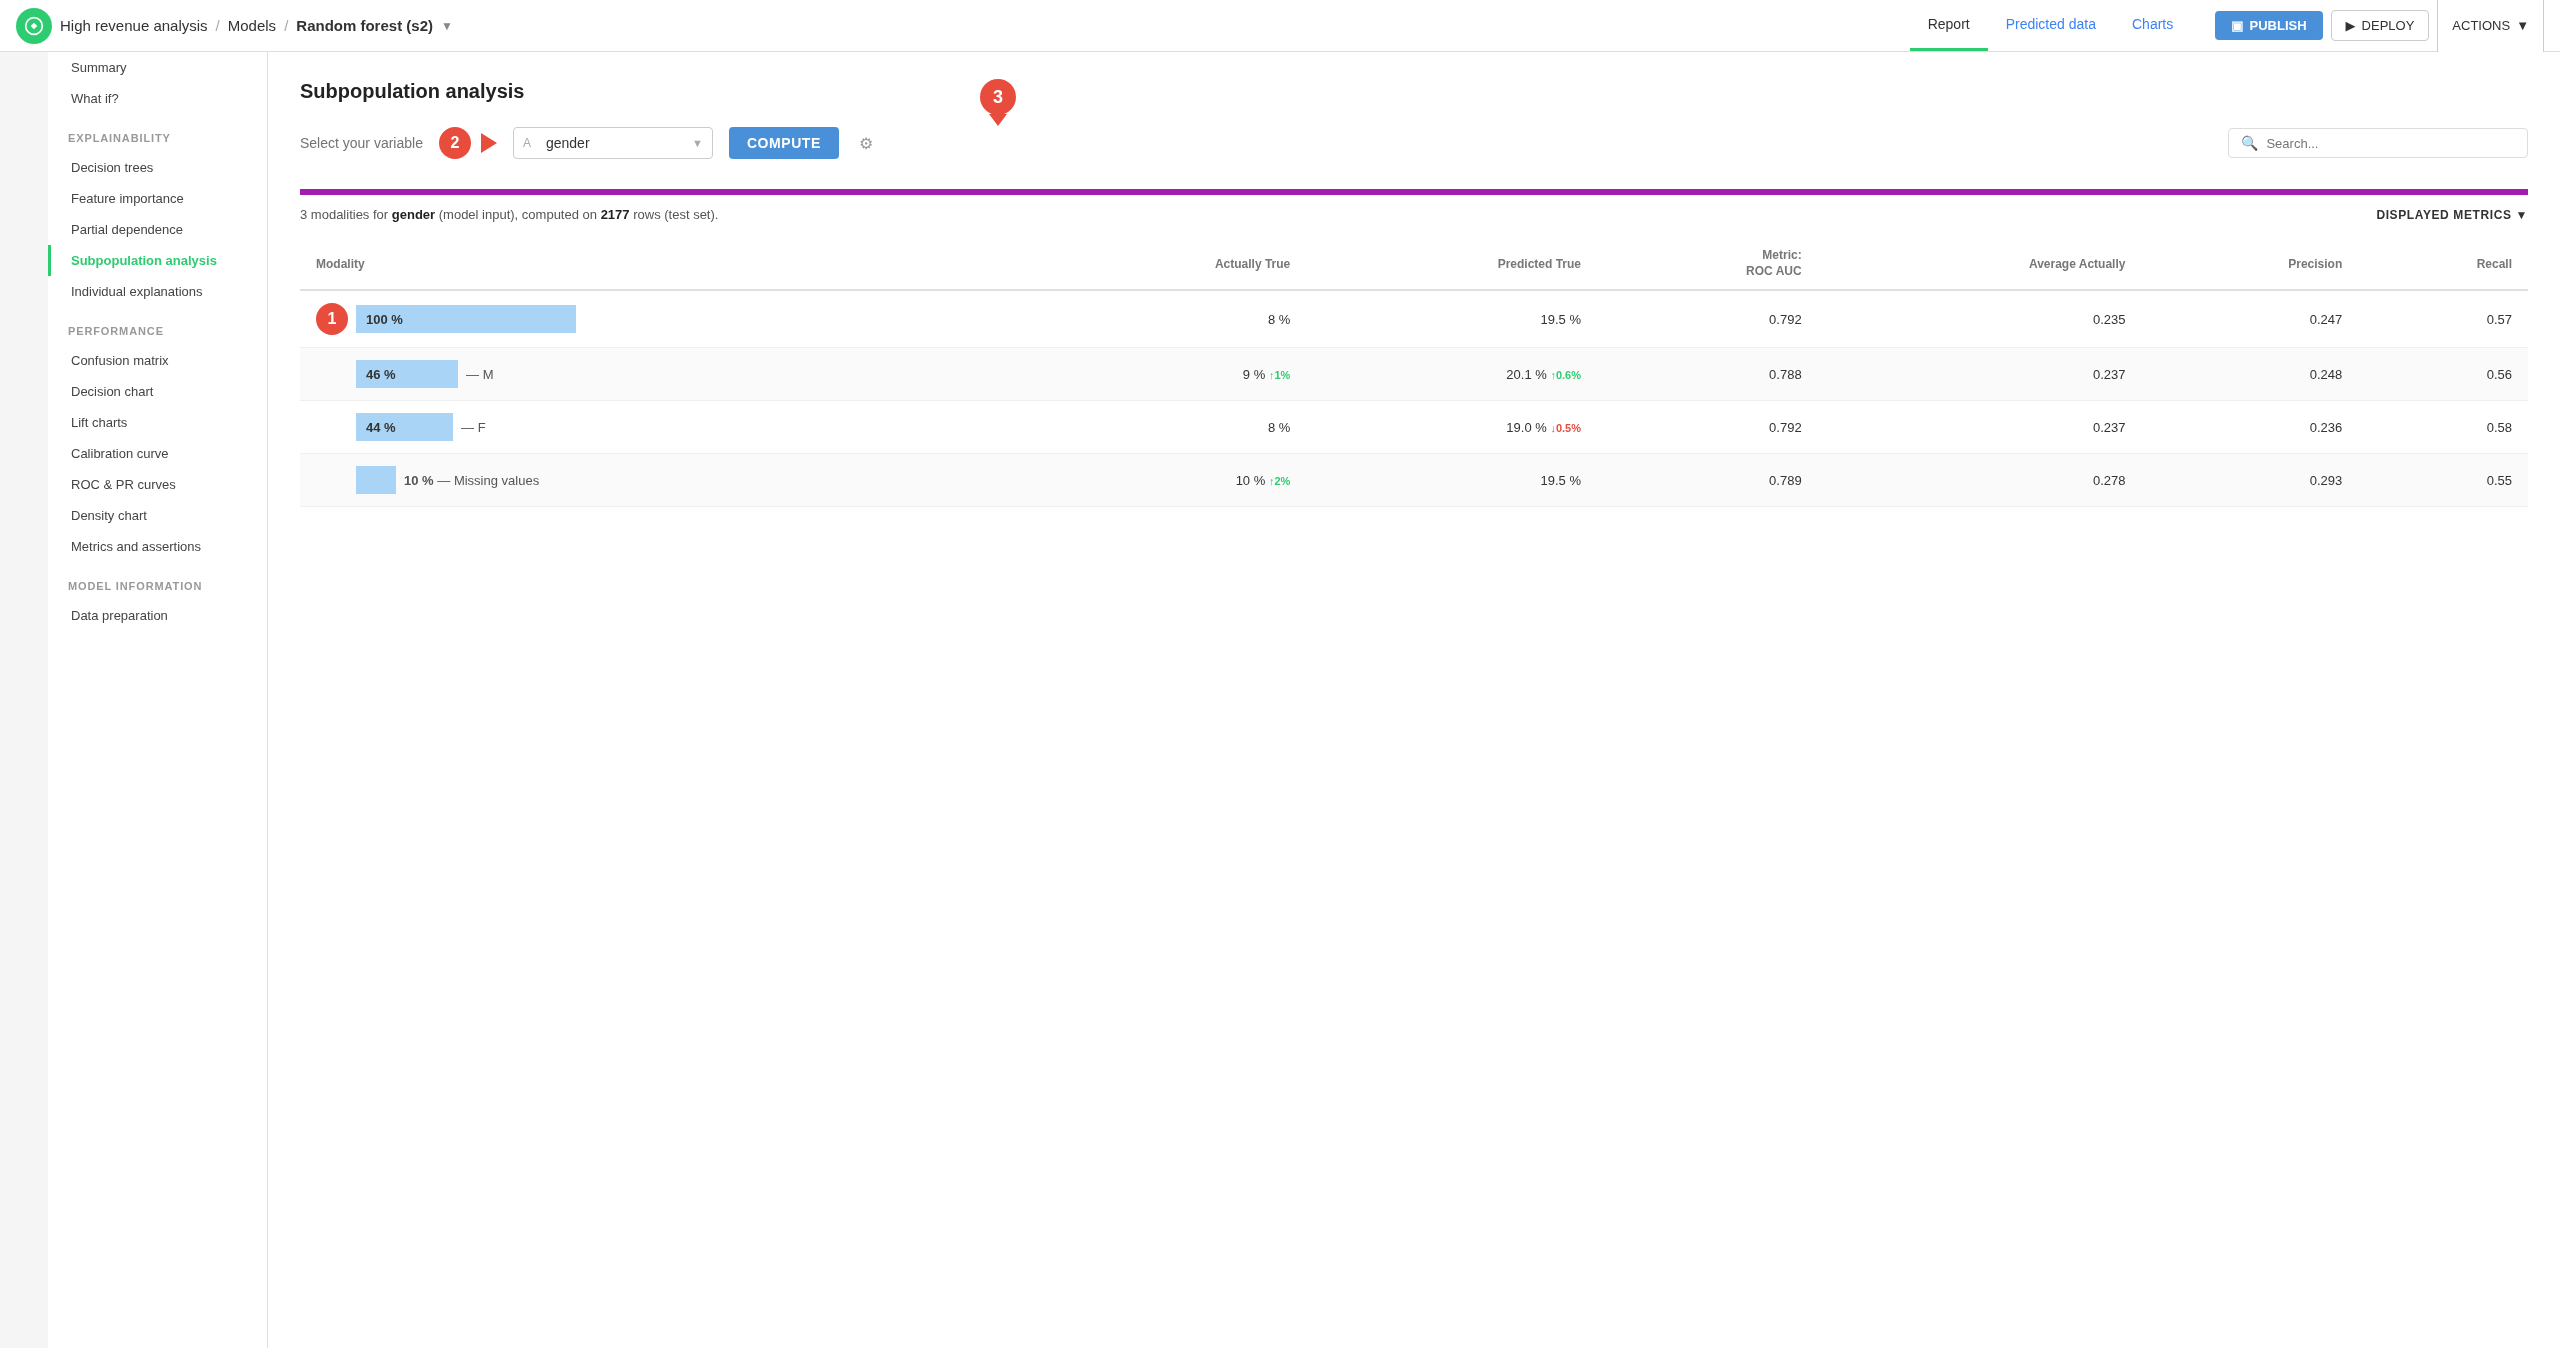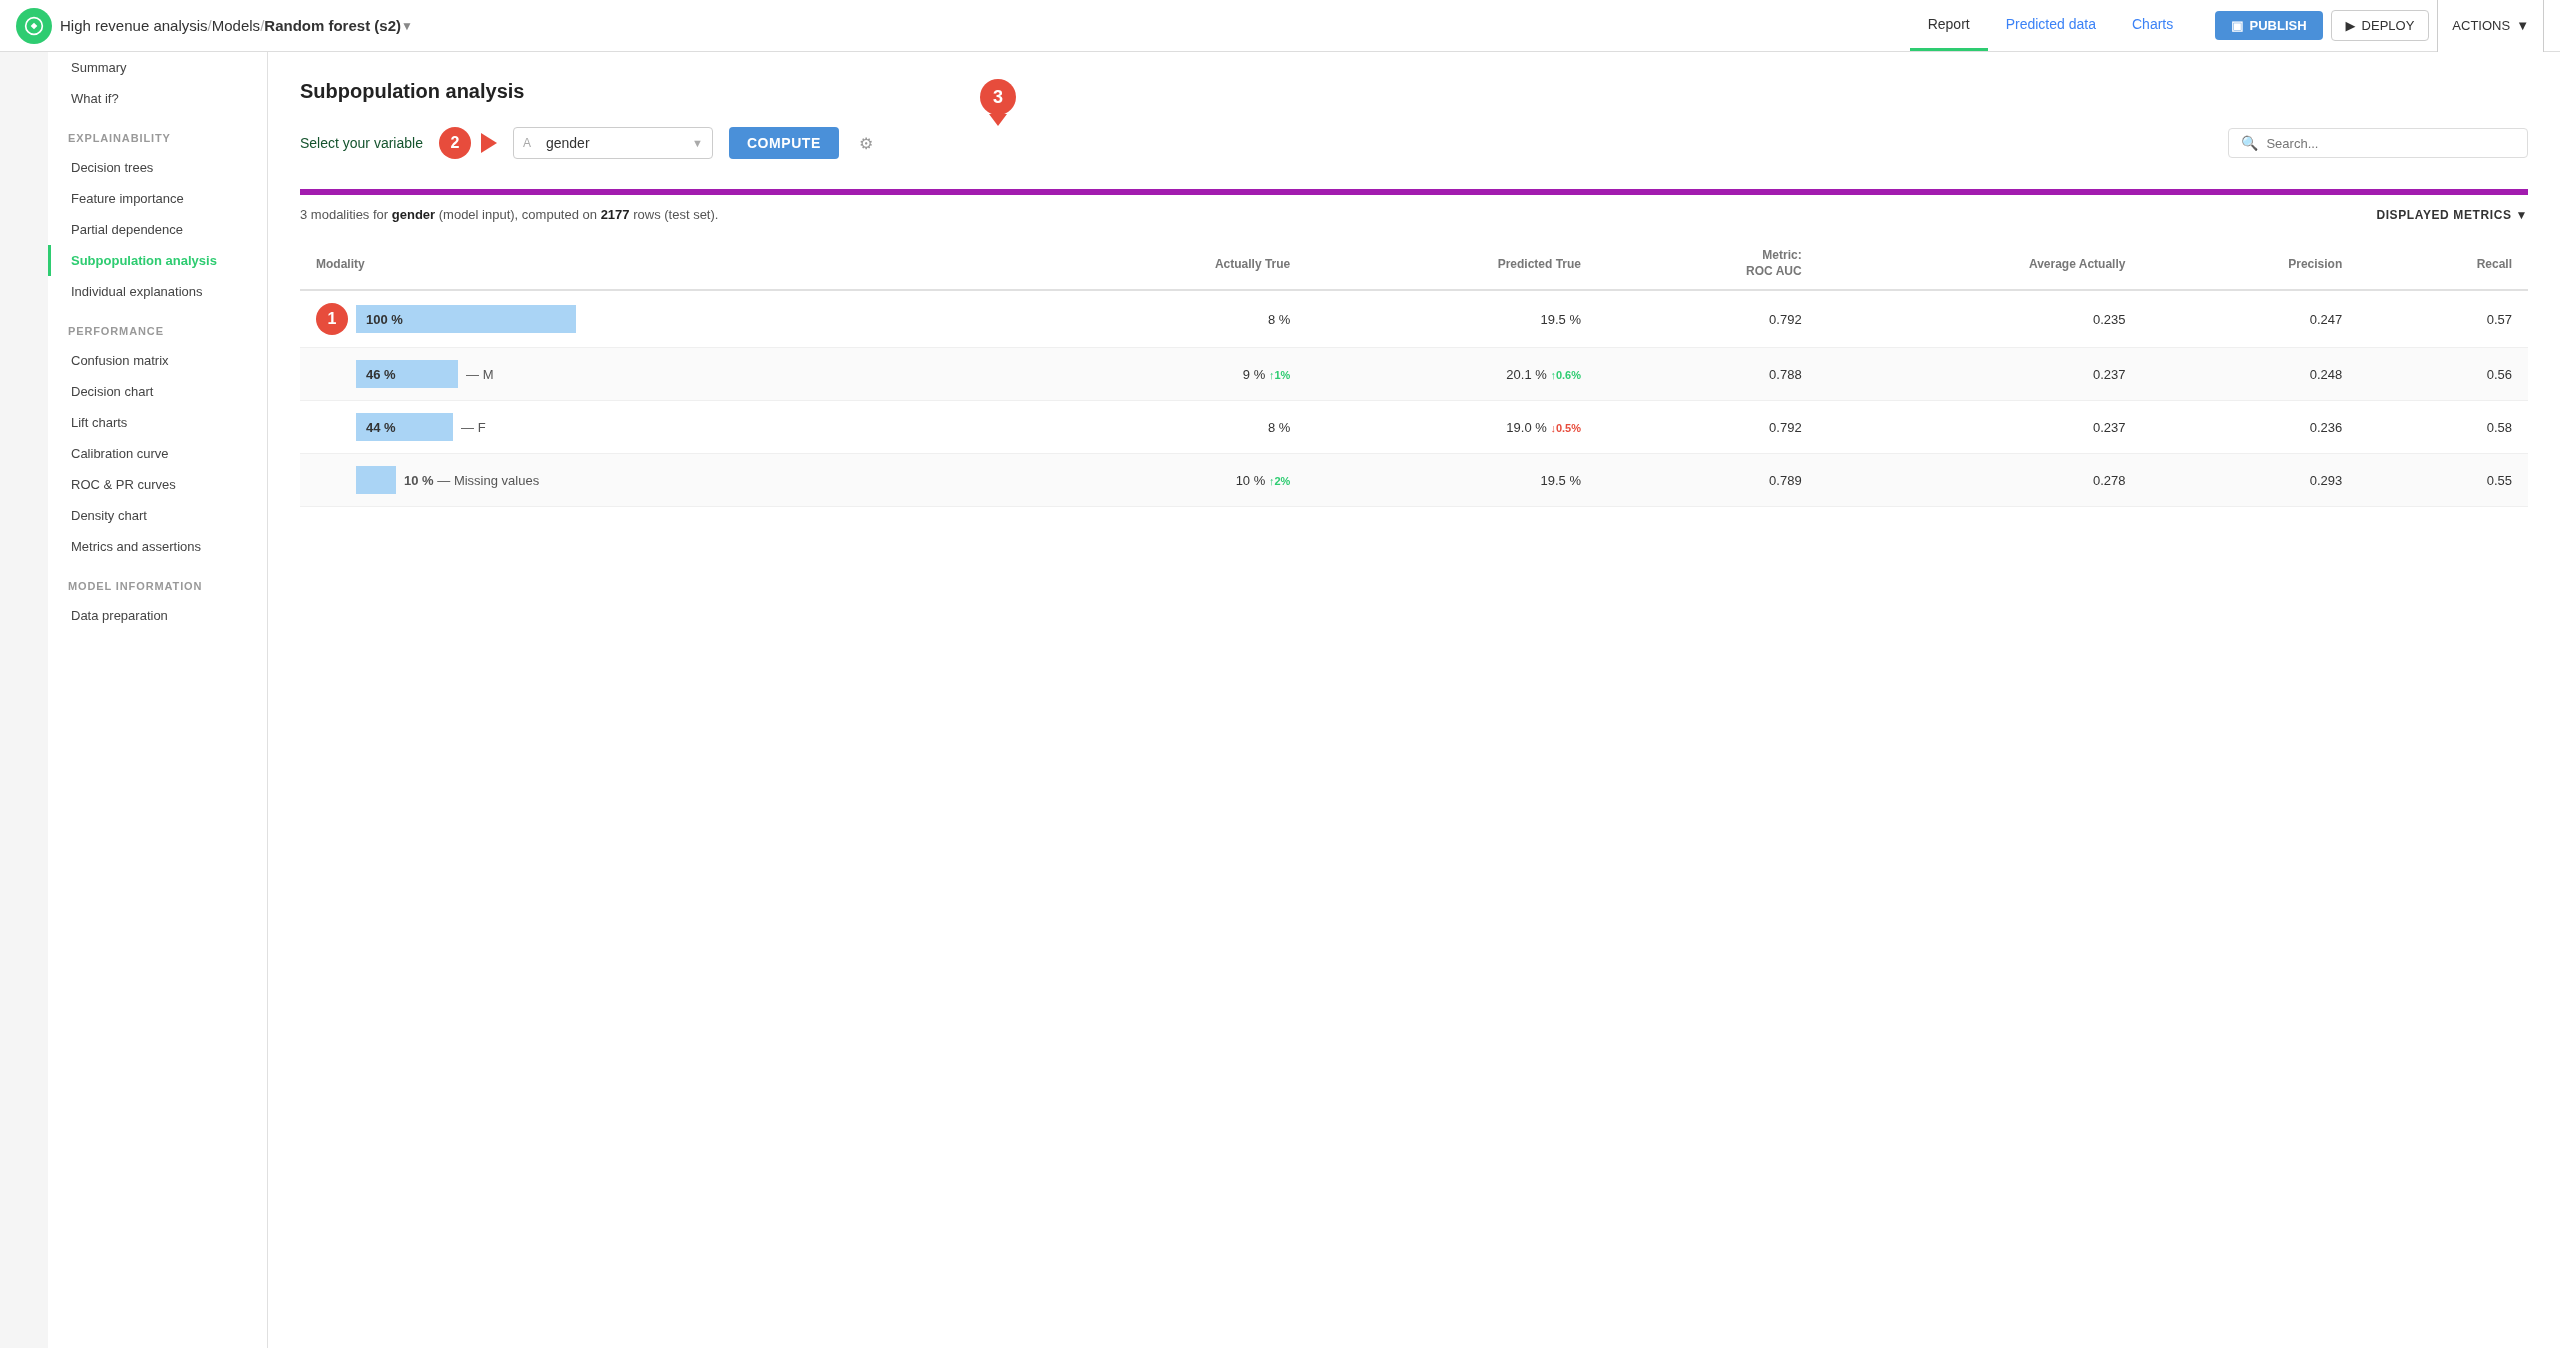--- a/index.html
+++ b/index.html
@@ -8,21 +8,21 @@
     
     .topbar {
       display: flex; align-items: center; background: #fff; border-bottom: 1px solid #ddd;
       height: 52px; padding: 0 16px; gap: 8px;
     }
     .topbar-logo {
       width: 36px; height: 36px; background: #2ecc71; border-radius: 50%;
       display: flex; align-items: center; justify-content: center; flex-shrink: 0;
     }
     .topbar-logo svg { width: 20px; height: 20px; }
-    .topbar-breadcrumb { display: flex; align-items: center; font-size: 15px; color: #333; flex: 1; }
+    .topbar-breadcrumb { display: flex; align-items: center; gap: 8px; font-size: 15px; color: #333; flex: 1; }
     .topbar-breadcrumb .sep { color: #aaa; }
     .topbar-breadcrumb .current { font-weight: 600; }
     .topbar-breadcrumb .chevron { color: #888; font-size: 12px; cursor: pointer; }
     .topbar-nav { display: flex; align-items: center; gap: 0; margin-left: auto; }
     .topbar-nav-item {
       padding: 16px 18px; font-size: 14px; color: #3b82f6; cursor: pointer;
       border-bottom: 3px solid transparent; text-decoration: none;
     }
     .topbar-nav-item.active { color: #333; border-bottom-color: #2ecc71; font-weight: 500; }
     .topbar-actions { display: flex; align-items: center; gap: 8px; margin-left: 16px; }
@@ -62,21 +62,21 @@
     }
     .sidebar-item.active { color: #2ecc71; font-weight: 600; border-left-color: #2ecc71; }
 
     
     .main { flex: 1; overflow-y: auto; background: #fff; padding: 28px 32px; }
 
     .page-title { font-size: 20px; font-weight: 600; color: #222; margin-bottom: 24px; }
 
     
     .var-selector-row { display: flex; align-items: center; gap: 16px; margin-bottom: 24px; }
-    .var-label { font-size: 14px; color: #14532d; }
+    .var-label { font-size: 14px; color: #737373; }
     .var-select-wrapper { position: relative; display: flex; align-items: center; }
     .var-select {
       appearance: none; background: #fff; border: 1px solid #ccc; border-radius: 4px;
       padding: 7px 32px 7px 32px; font-size: 14px; color: #333; cursor: pointer;
       min-width: 200px;
     }
     .var-select-icon { position: absolute; left: 10px; color: #aaa; font-size: 12px; }
     .var-select-arrow { position: absolute; right: 10px; color: #aaa; font-size: 11px; }
     .btn-compute {
       background: #4a90d9; color: #fff; border: none; border-radius: 4px;

